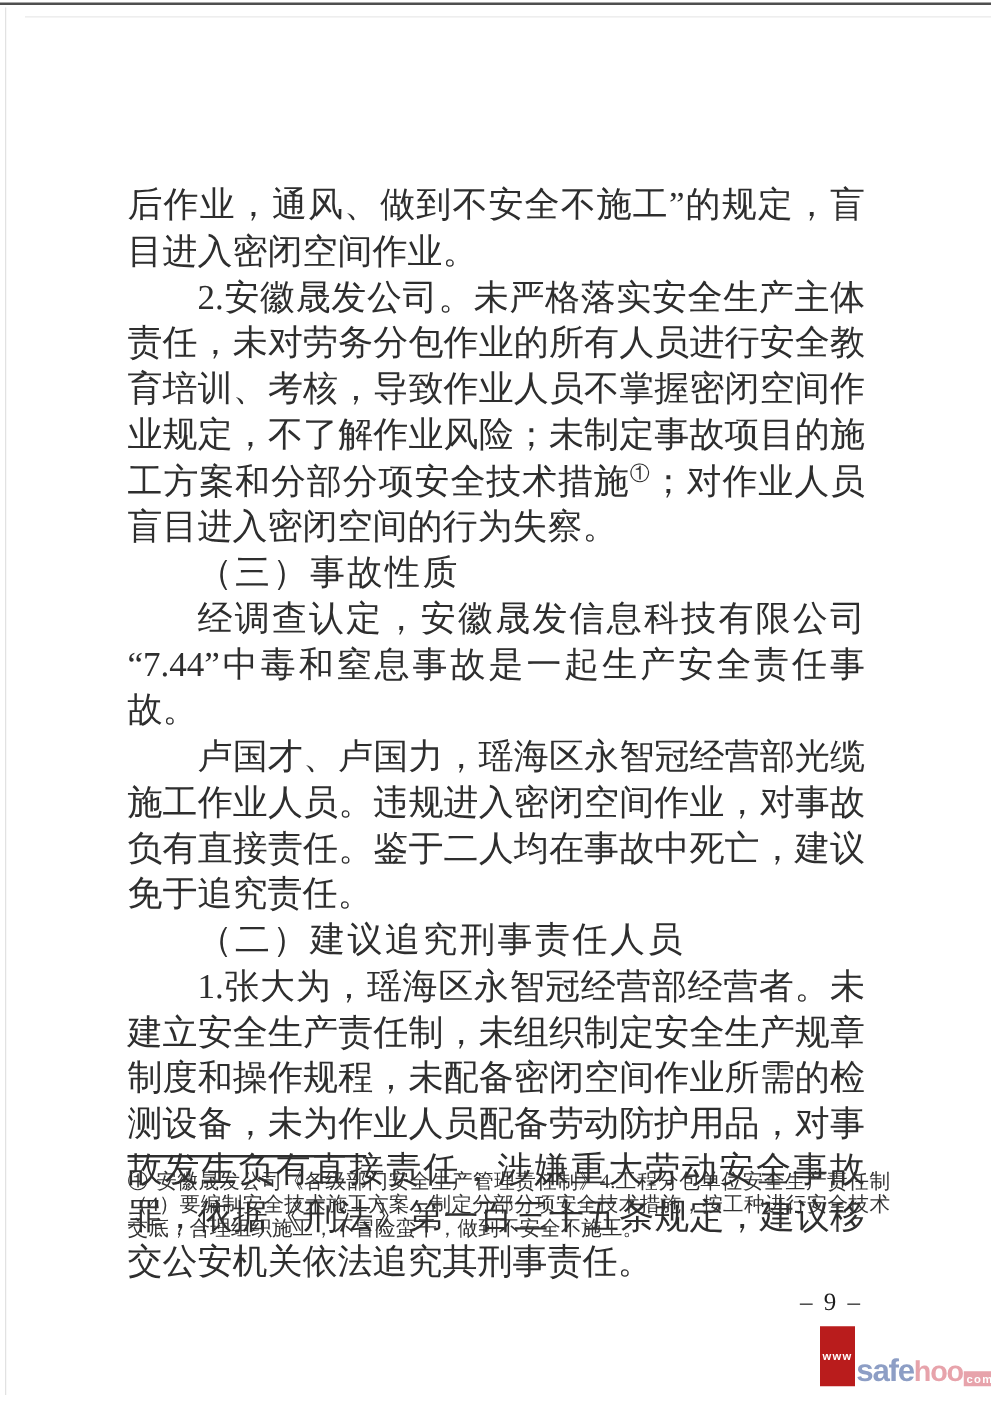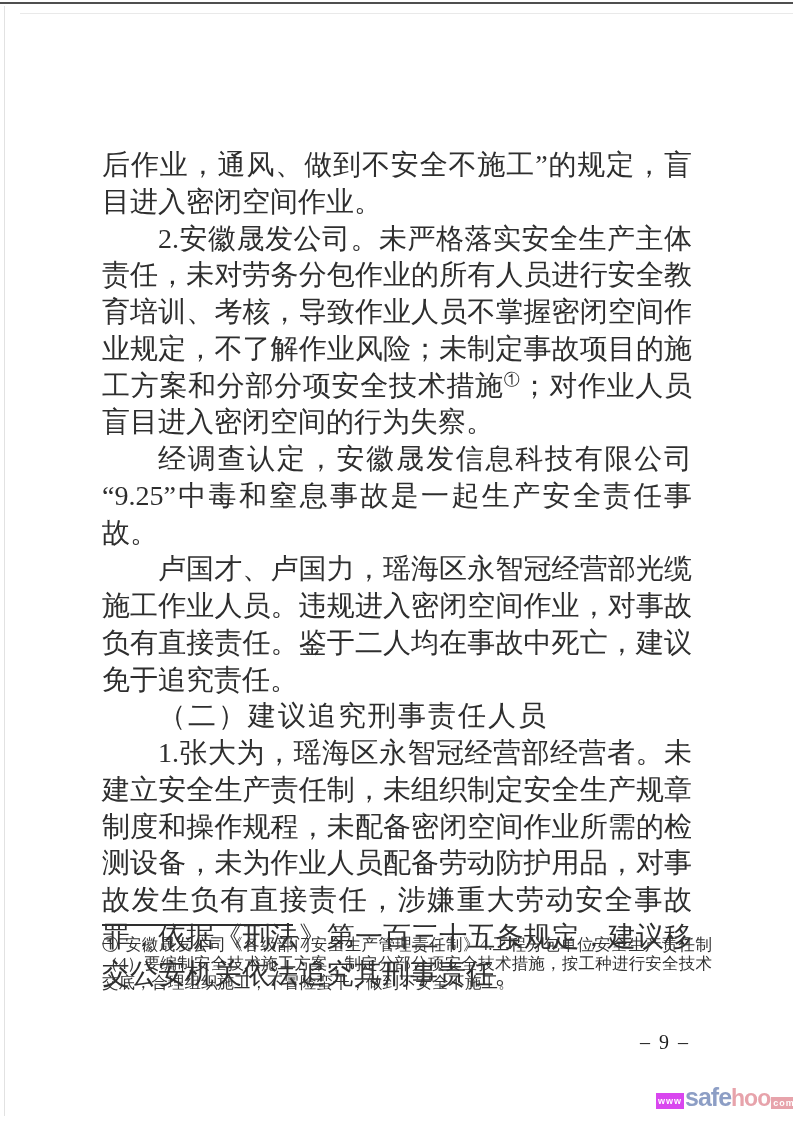--- a/index.html
+++ b/index.html
@@ -60,23 +60,23 @@
   }
 
   
   .watermark {
     position: absolute; left: 656px; top: 1083px; height: 30px;
     display: flex; align-items: baseline;
     font-family: "Liberation Sans", "DejaVu Sans", sans-serif;
     user-select: none;
   }
   .wm-www {
-    background: #d946ef; color: #ffffff;
+    background: #b91c1c; color: #ffffff;
     font-size: 9px; font-weight: 700; letter-spacing: 1px;
-    padding: 3px 2px; margin-right: 1px;
+    padding: 19px 2px; margin-right: 1px;
     align-self: flex-end; margin-bottom: 4px;
   }
   .wm-safe { color: #8d9ec5; font-size: 25px; font-weight: 700; letter-spacing: -1px; }
   .wm-hoo  { color: #e7a3ab; font-size: 23px; font-weight: 700; letter-spacing: -1px; }
   .wm-com {
     background: #e7a3ab; color: #ffffff;
     font-size: 9px; font-weight: 700; letter-spacing: 1px;
     padding: 1px 2px; margin-left: 1px;
     align-self: flex-end; margin-bottom: 4px;
   }
@@ -88,22 +88,23 @@
 
   <div class="edge-top"></div>
   <div class="edge-top2"></div>
   <div class="edge-left"></div>
 
   <div class="content">
     <p class="para no-indent">后作业，通风、做到不安全不施工”的规定，盲目进入密闭空间作业。</p>
 
     <p class="para"><span>2.安徽晟发公司。未严格落实安全生产主体责任，未对劳务分包作业的所有人员进行安全教育培训、考核，导致作业人员不掌握密闭空间作业规定，不了解作业风险；未制定事故项目的施工方案和分部分项安全技术措施</span><sup class="fn-ref">①</sup><span>；对作业人员盲目进入密闭空间的行为失察。</span></p>
 
+    <p class="h-kai">（三）事故性质</p>
 
-    <p class="para">经调查认定，安徽晟发信息科技有限公司“9.25”中毒和窒息事故是一起生产安全责任事故。</p>
+    <p class="para">经调查认定，安徽晟发信息科技有限公司“7.44”中毒和窒息事故是一起生产安全责任事故。</p>
 
 
 
     <p class="para">卢国才、卢国力，瑶海区永智冠经营部光缆施工作业人员。违规进入密闭空间作业，对事故负有直接责任。鉴于二人均在事故中死亡，建议免于追究责任。</p>
 
     <p class="h-kai">（二）建议追究刑事责任人员</p>
 
     <p class="para">1.张大为，瑶海区永智冠经营部经营者。未建立安全生产责任制，未组织制定安全生产规章制度和操作规程，未配备密闭空间作业所需的检测设备，未为作业人员配备劳动防护用品，对事故发生负有直接责任，涉嫌重大劳动安全事故罪，依据《刑法》第一百三十五条规定，建议移交公安机关依法追究其刑事责任。</p>
   </div>
 

